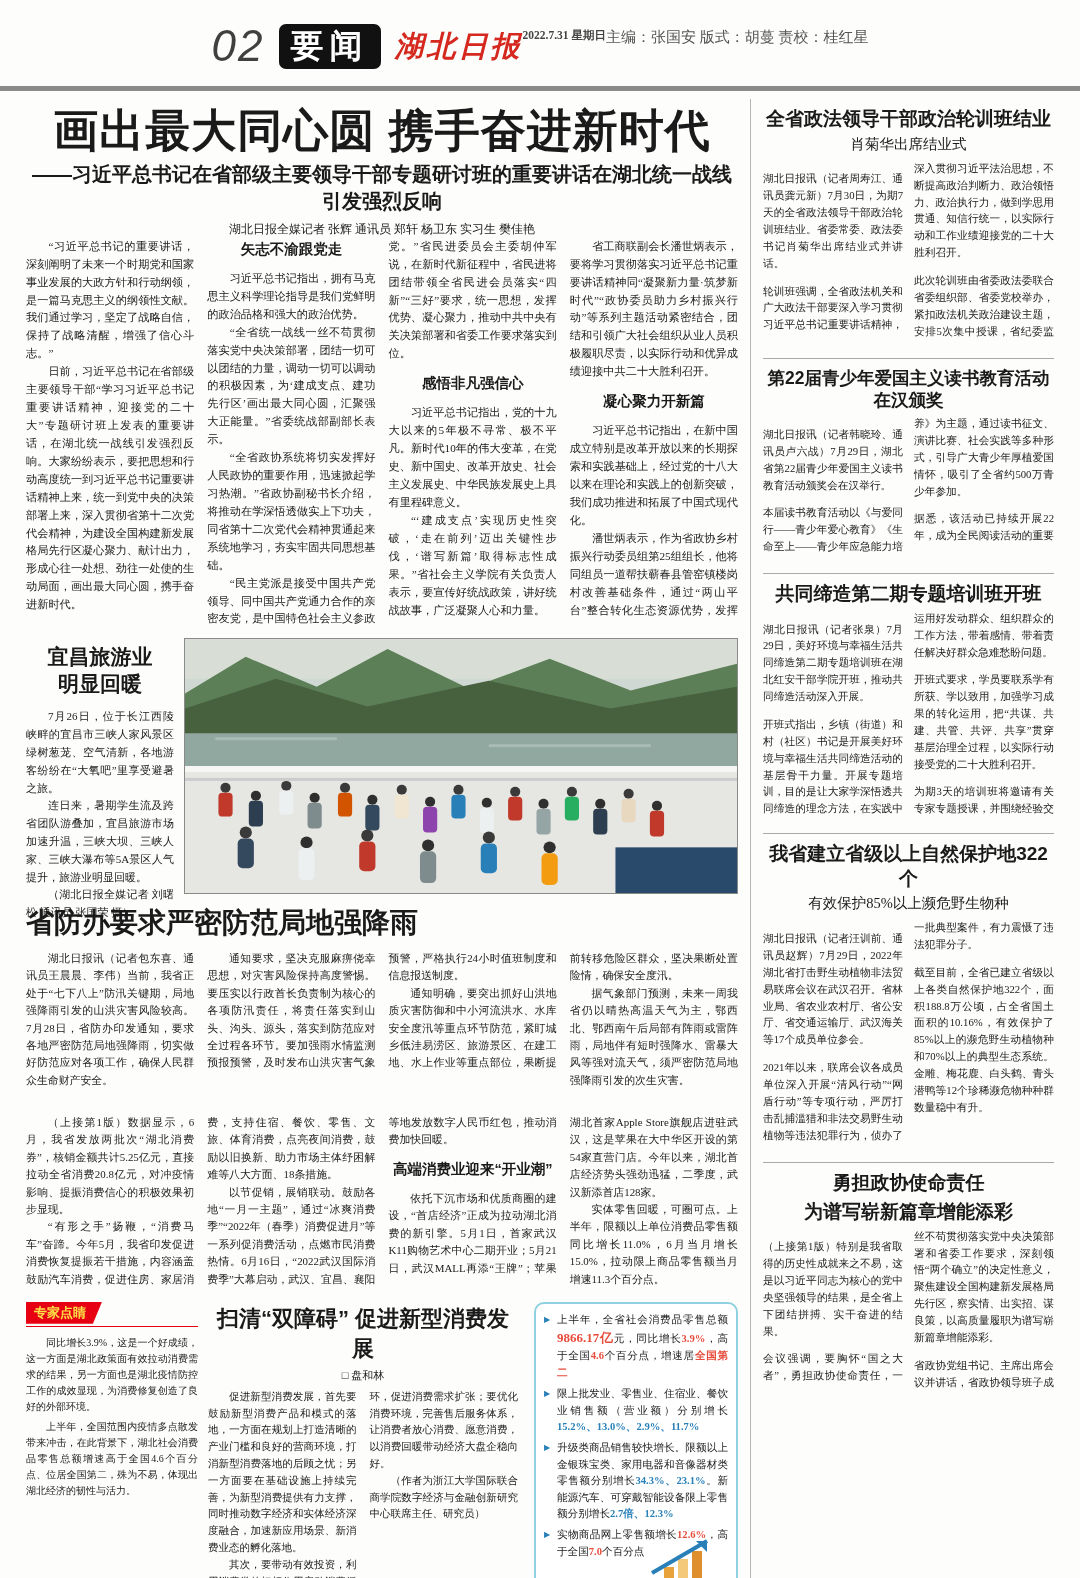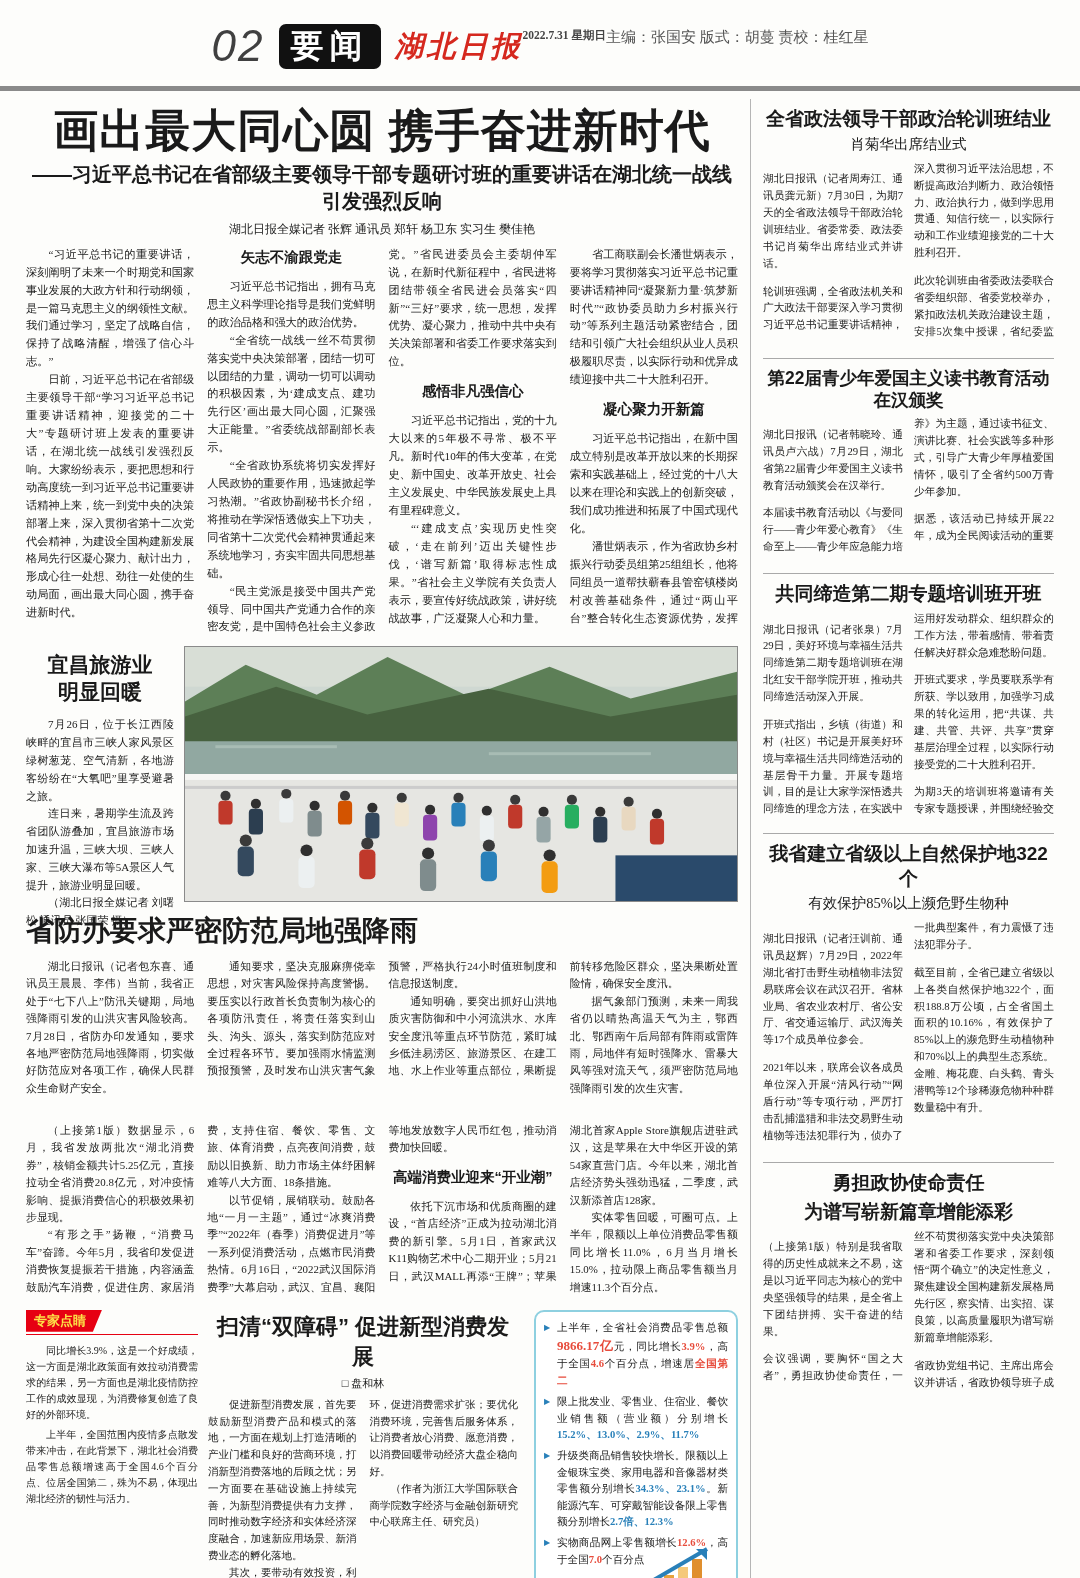--- a/index.html
+++ b/index.html
@@ -19,21 +19,21 @@
   .thick-rule{height:5px;background:#8a8a8a;margin:4px -26px 8px;}
   
   .content{display:flex;}
   .left-zone{width:712px;}
   .right-zone{flex:1;margin-left:12px;padding-left:12px;border-left:1px solid #b5b5b5;}
   
   .lead-head{font-size:45px;font-weight:900;text-align:center;margin:6px 0 2px;letter-spacing:1px;
              font-family:"Liberation Sans","DejaVu Sans",sans-serif;line-height:1.15;}
   .lead-sub{font-size:20px;font-weight:700;text-align:center;margin:4px 0 6px;
             font-family:"Liberation Sans","DejaVu Sans",sans-serif;}
-  .lead-byline{font-size:12px;text-align:center;color:#222;margin-bottom:8px;}
+  .lead-byline{font-size:12px;text-align:center;color:#222;}
   .colbody{column-gap:13px;font-size:11.2px;line-height:1.6;text-align:justify;overflow:hidden;column-fill:auto;}
   .colbody .para{margin:0;text-indent:2em;}
   .col-subhead{text-align:center;font-weight:900;font-size:14.5px;margin:9px 0;
                font-family:"Liberation Sans","DejaVu Sans",sans-serif;text-indent:0;}
   .lead-body{column-count:4;height:392px;}
   
   .photo-band{display:flex;height:256px;margin:8px 0 10px;}
   .tour{width:158px;padding-right:10px;box-sizing:border-box;}
   .tour-title{font-size:21px;font-weight:900;text-align:center;line-height:1.3;margin:6px 0 10px;}
   .tour p{font-size:11px;line-height:1.62;text-align:justify;margin:0;text-indent:2em;}

